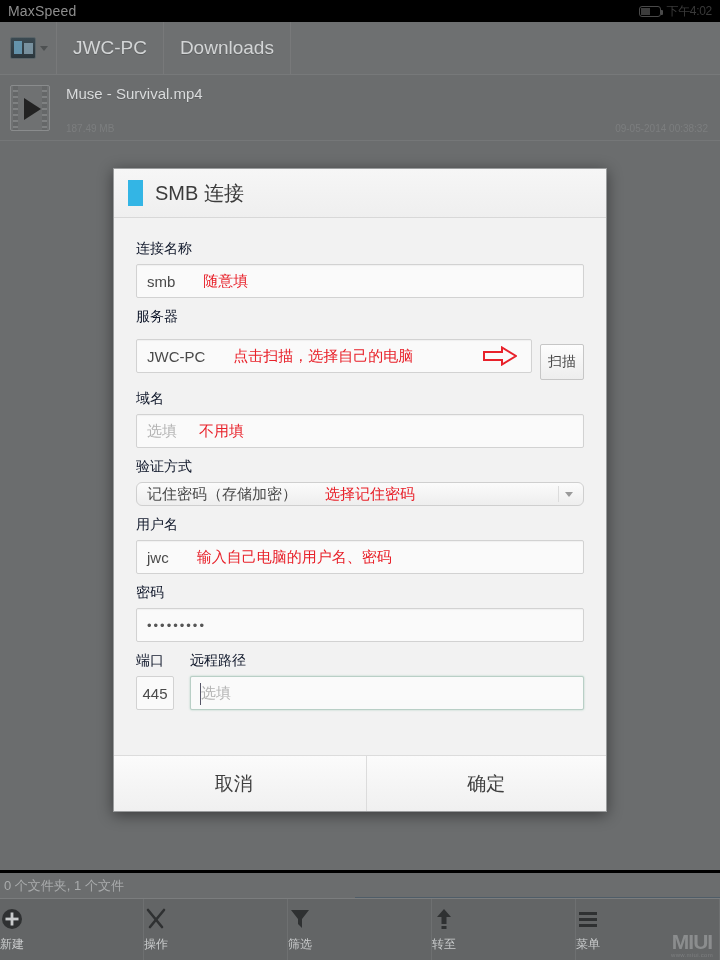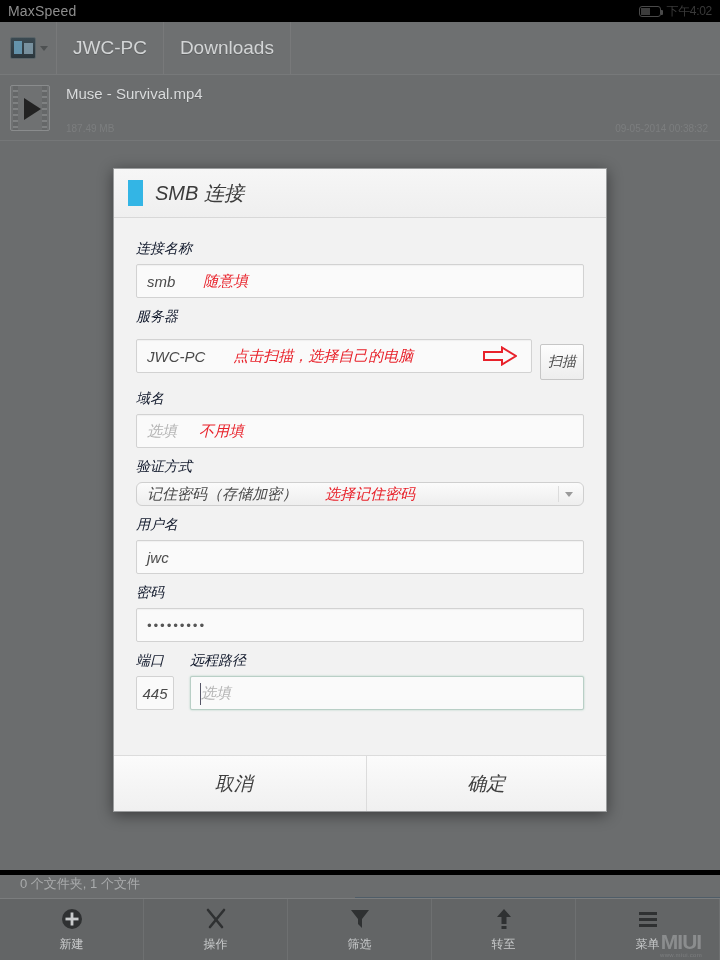--- a/index.html
+++ b/index.html
@@ -119,64 +119,64 @@
     color: #7c7e7f; font-size: 10px;
   }
   .file-date {
     position: absolute; bottom: 6px; right: 12px;
     color: #7c7e7f; font-size: 10px;
   }
 
   
   .count-bar {
     position: absolute; left: 0; bottom: 62px; width: 720px; height: 28px;
-    display: flex; align-items: flex-start; padding-left: 20px;
+    display: flex; align-items: center; padding-left: 4px;
     color: #a9abac; font-size: 13px;
-    border-top: 5px solid #000000;
+    border-top: 3px solid #000000;
     background: #6b6d6e;
   }
   .scroll-hint {
     position: absolute; bottom: 60px; left: 355px; width: 365px; height: 3px;
     background: #4f5d68;
   }
 
   
   .toolbar {
     position: absolute; left: 0; bottom: 0; width: 720px; height: 62px;
     background: #636566;
     border-top: 1px solid #7b7d7e;
     display: flex;
   }
   .tb-item {
     flex: 1; display: flex; flex-direction: column;
-    align-items: center; justify-content: center; gap: 5px;
+    justify-content: center; gap: 5px;
     border-right: 1px solid #6e7071;
     position: relative;
   }
   .tb-item:last-child { border-right: none; }
   .tb-label { color: #c9cbcc; font-size: 12px; }
   .tb-ico { width: 24px; height: 24px; position: relative; color: #2f3132; }
   .tb-ico svg { display: block; }
   .miui-wm {
-    position: absolute; right: 18px; bottom: 2px;
+    position: absolute; right: 7px; bottom: 2px;
     text-align: center; pointer-events: none;
   }
   .miui-wm .big {
     font-size: 21px; font-weight: bold; color: #8b8d8e;
     letter-spacing: -1px; line-height: .95;
     font-family: "Liberation Sans", sans-serif;
   }
   .miui-wm .small { font-size: 6px; color: #7d7f80; letter-spacing: .3px; }
   .dialog {
     position: absolute; left: 113px; top: 168px;
     width: 494px; height: 644px;
     background: #f2f2f2;
     border: 1px solid #9a9c9d;
     box-shadow: 0 3px 14px rgba(0,0,0,.45);
-    display: flex; flex-direction: column; font-style: italic;
+    display: flex; flex-direction: column;
   }
   .dlg-head {
     height: 49px; display: flex; align-items: center;
     padding: 0 14px; gap: 12px;
     border-bottom: 1px solid #d8d8d8;
     background: linear-gradient(#f6f6f6, #efefef);
   }
   .dlg-accent { width: 15px; height: 26px; background: #33b5e5; }
   .dlg-title { font-size: 20px; color: #3b3b3b; }
   .dlg-body { flex: 1; padding: 12px 22px 0 22px; overflow: hidden; }
@@ -404,20 +404,21 @@
           <span class="hint">选择记住密码</span>
           <span class="divider"></span>
           <span class="sel-caret"></span>
         </div>
       </div>
 
       <div class="field-label">用户名</div>
       <div class="field-row">
         <div class="txtbox">
           <span class="val">jwc</span>
+          <span class="hint">输入自己电脑的用户名、密码</span>
         </div>
       </div>
 
       <div class="field-label">密码</div>
       <div class="field-row">
         <div class="txtbox">
           <span class="dots">•••••••••</span>
         </div>
       </div>
 

